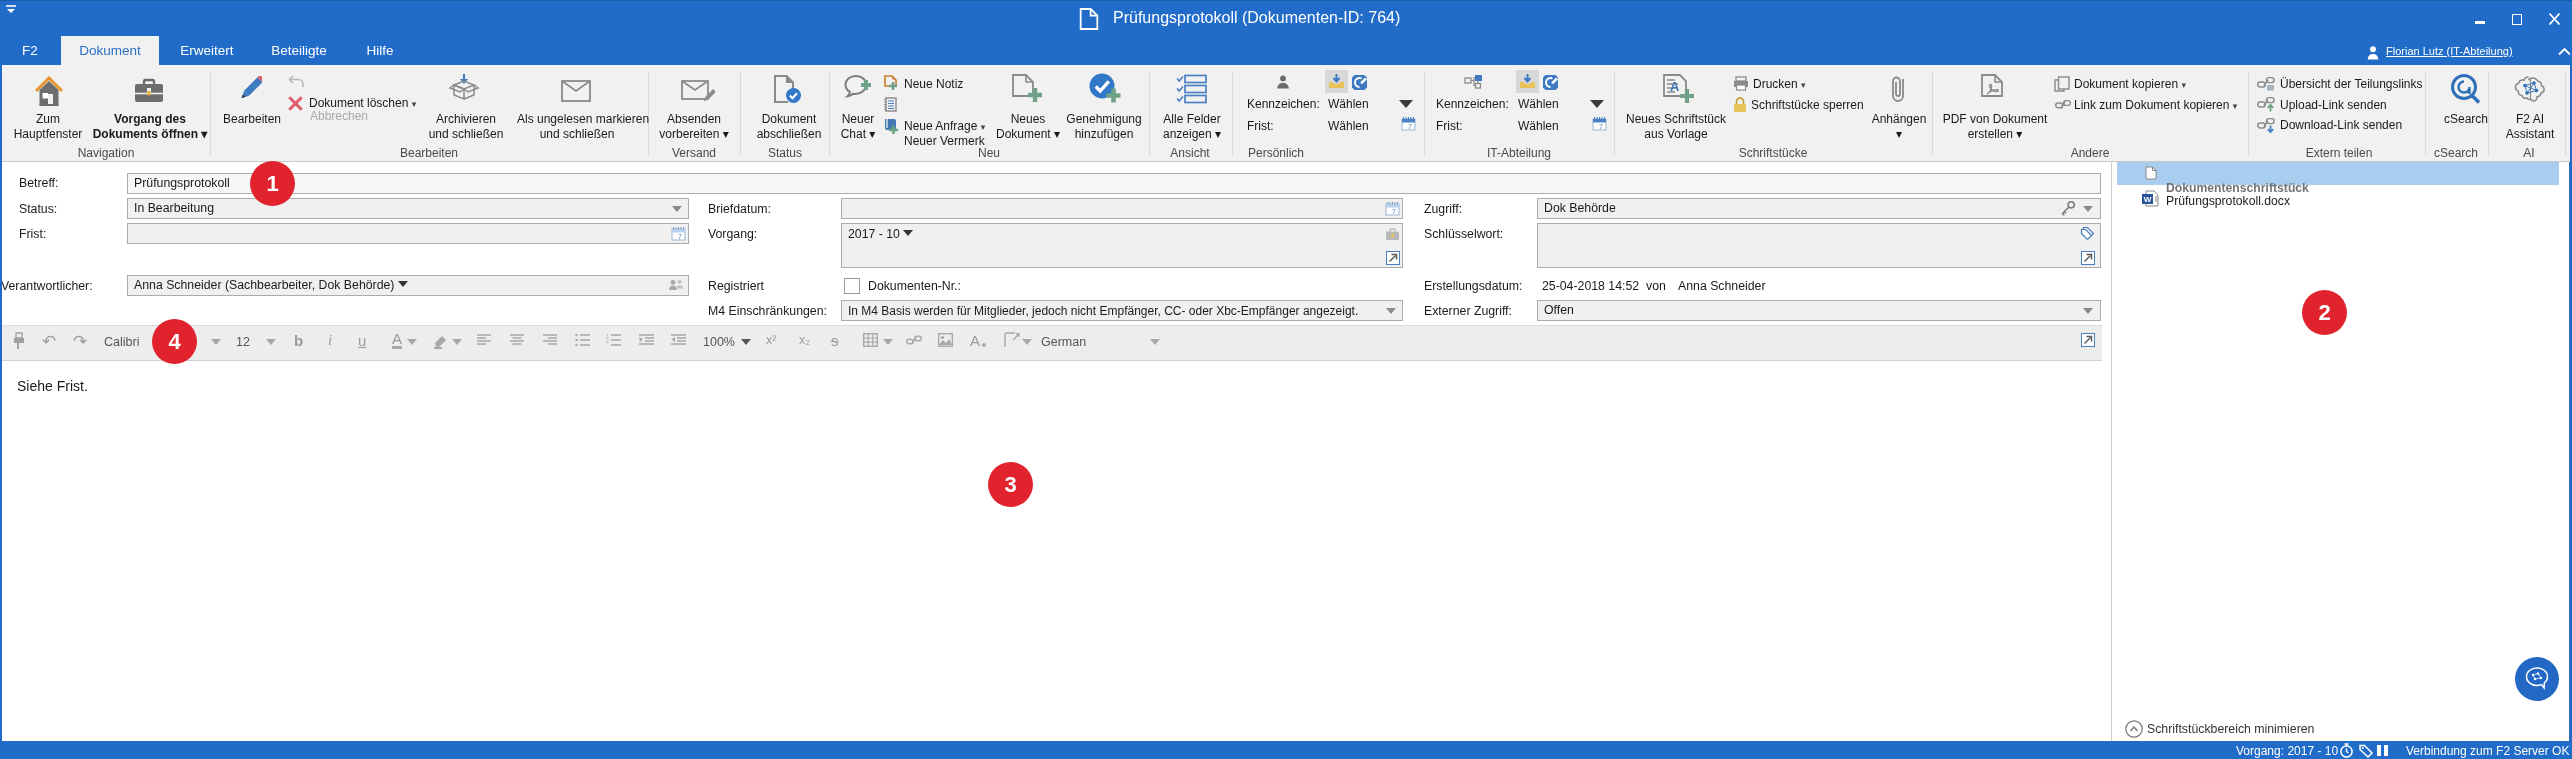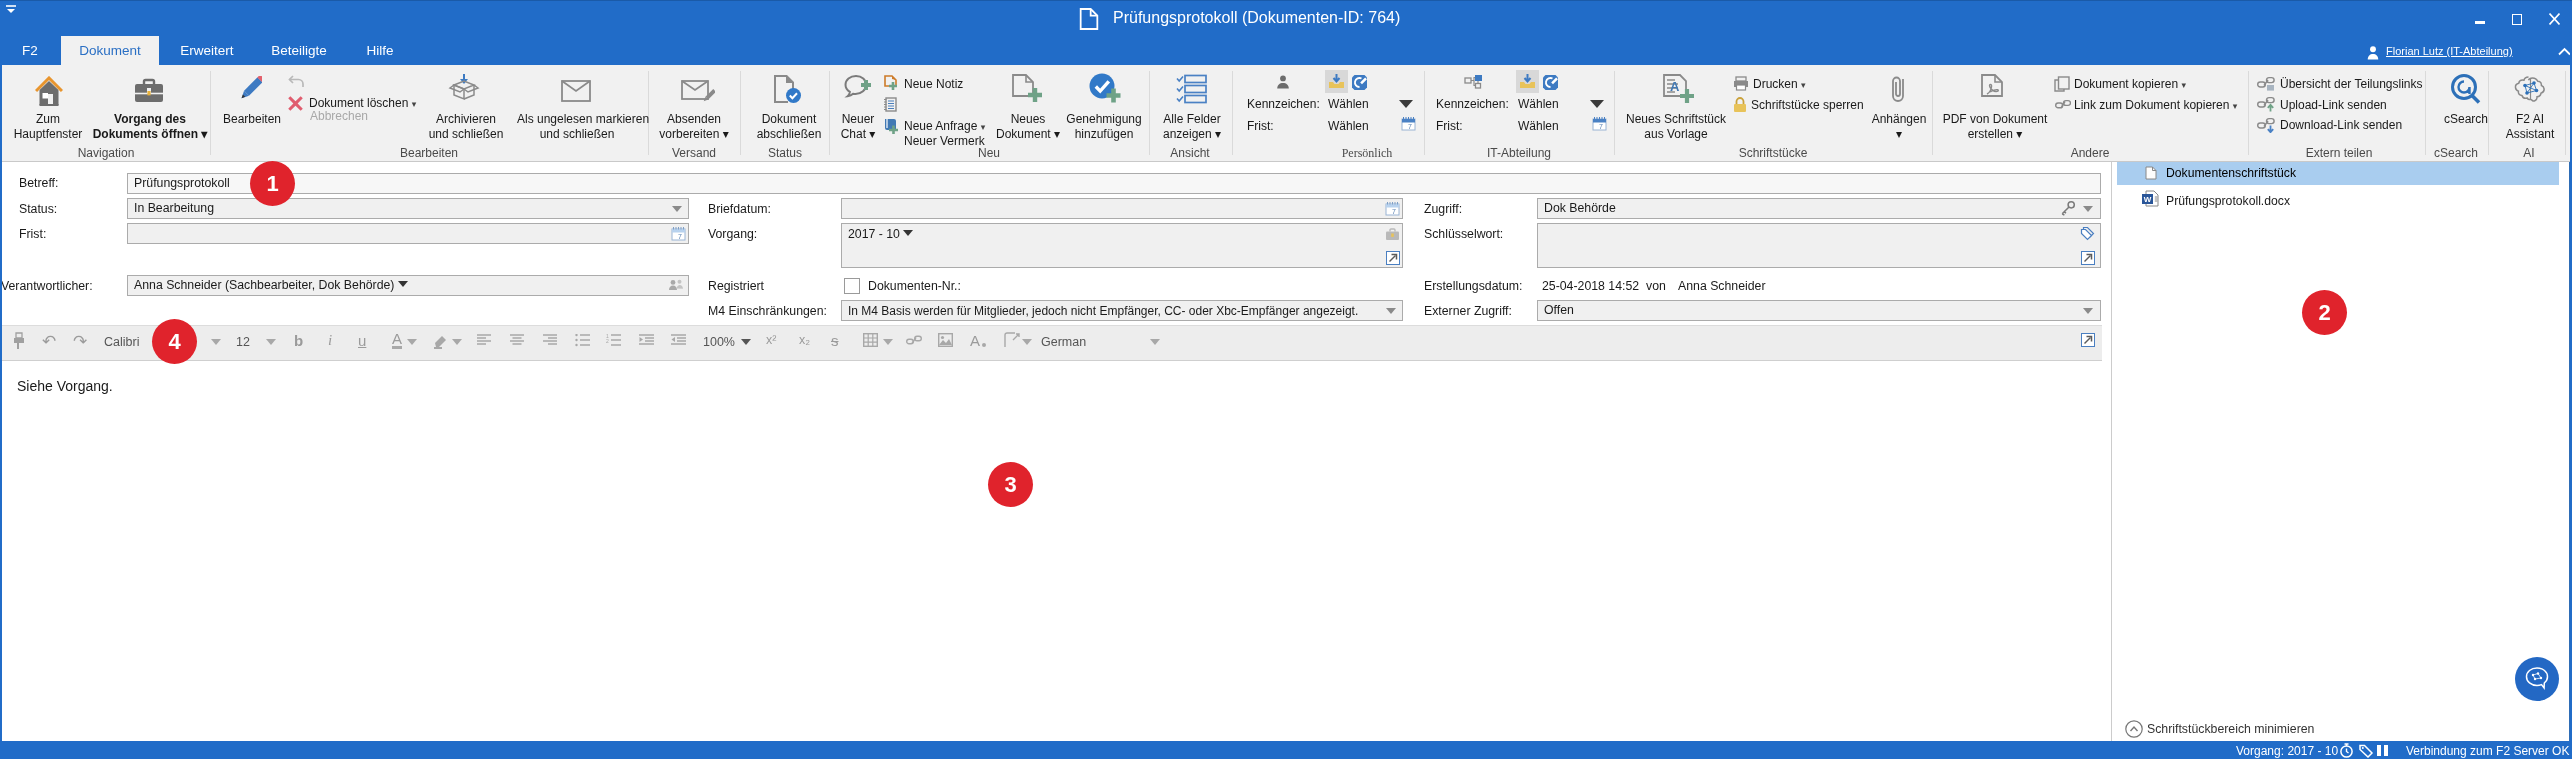--- a/index.html
+++ b/index.html
@@ -234,21 +234,21 @@
   <div class="bts" style="left:1328px;top:97px;">Wählen</div>
   <div class="abs" style="left:1399px;top:100px;width:0;height:0;border-left:7px solid transparent;border-right:7px solid transparent;border-top:8px solid #3a3a3a;"></div>
   <div class="bts" style="left:1247px;top:119px;">Frist:</div>
   <div class="bts" style="left:1328px;top:119px;">Wählen</div>
   <svg class="abs" style="left:1401px;top:116px" width="15" height="15" viewBox="0 0 15 15">
       <rect x="1" y="3" width="13" height="11" fill="#fff" stroke="#9ab4d4"></rect>
       <rect x="1" y="3" width="13" height="3.5" fill="#4a81c4"></rect>
       <path d="M2.5 1v2.5M5 1v2.5M7.5 1v2.5M10 1v2.5M12.5 1v2.5" stroke="#4a81c4" stroke-width="1"></path>
       <text x="9" y="13" font-size="7" fill="#5b83b4" text-anchor="middle">7</text>
     </svg>
-  <div class="glbl" style="left:1317px;width:100px;font-family:Liberation Serif, serif;">Persönlich</div>
+  <div class="glbl" style="left:1226px;width:100px;">Persönlich</div>
 
   <svg class="abs" style="left:1464px;top:74px" width="19" height="15" viewBox="0 0 19 15">
       <rect x="1" y="4" width="6" height="5" fill="none" stroke="#8a8a8a" stroke-width="1.3"></rect>
       <rect x="11" y="1" width="7" height="6" fill="#3d7ac2"></rect>
       <rect x="11.5" y="9.5" width="5" height="4.5" fill="none" stroke="#8a8a8a" stroke-width="1.3"></rect>
       <path d="M7 6.5h3M14 7v2.5M10 6.5v-3h1M10 6.5v5h1.5" fill="none" stroke="#8a8a8a" stroke-width="1.2"></path>
     </svg>
   <div class="abs" style="left:1516px;top:70px;width:23px;height:23px;background:#d8d8d8;"></div>
   <svg class="abs" style="left:1519px;top:73px" width="17" height="17" viewBox="0 0 17 17">
       <path d="M8.5 1v7M5.5 5l3 3.5 3-3.5" fill="none" stroke="#3d7ac2" stroke-width="2"></path>
@@ -528,29 +528,29 @@
     </svg>
   <div class="darr" style="left:1022px;top:339px;border-top-color:#a8a8a8;"></div>
   <div class="tbt" style="left:1041px;top:335px;">German</div>
   <div class="darr" style="left:1150px;top:339px;border-top-color:#a8a8a8;"></div>
   <svg class="abs" style="left:2081px;top:333px" width="14" height="14" viewBox="0 0 14 14">
       <rect x="0.5" y="0.5" width="13" height="13" fill="#fff" stroke="#4a7fc1"></rect>
       <path d="M3.5 10.5L9.5 4.5" stroke="#5a5a5a" stroke-width="1.5"></path>
       <path d="M5.5 3.5H10.5V8.5" fill="none" stroke="#5a5a5a" stroke-width="1.5"></path>
     </svg>
   <div class="abs" id="docarea"></div>
-  <div class="abs" style="left:17px;top:378px;font-size:14px;color:#1a1a1a;">Siehe Vorgang.</div>
+  <div class="abs" style="left:17px;top:378px;font-size:14px;color:#1a1a1a;">Siehe Frist.</div>
   <div class="abs" id="vsep"></div>
   <div class="abs" id="rpanel">
     <div id="selrow"></div>
     <svg class="abs" style="left:33px;top:4px" width="12" height="14" viewBox="0 0 12 14">
         <path d="M1 1h6.5L11 4.5V13H1z" fill="#fdfdfd" stroke="#888" stroke-width="1"></path>
         <path d="M7.5 1v3.5H11" fill="none" stroke="#888" stroke-width="1"></path>
       </svg>
-    <div class="abs" style="left:54px;top:4px;font-size:12.2px;color:#000000;">Dokumentenschriftstück</div>
+    <div class="abs" style="left:54px;top:19px;font-size:12.2px;color:#737373;font-weight:bold;">Dokumentenschriftstück</div>
     <svg class="abs" style="left:30px;top:28px" width="17" height="17" viewBox="0 0 17 17">
         <path d="M4 1h8l4 4v11H4z" fill="#fff" stroke="#888" stroke-width="1"></path>
         <rect x="0" y="4" width="11" height="10" fill="#2a5699"></rect>
         <text x="5.5" y="12" font-size="8" fill="#fff" text-anchor="middle" font-weight="bold">W</text>
         <path d="M12.8 7h2.6M12.8 9h2.6M12.8 11h2.6" stroke="#888" stroke-width="1"></path>
       </svg>
     <div class="abs" style="left:54px;top:32px;font-size:12.2px;color:#1a1a1a;">Prüfungsprotokoll.docx</div>
 
     <svg class="abs" style="left:13px;top:558px" width="18" height="18" viewBox="0 0 18 18">
         <circle cx="9" cy="9" r="8.2" fill="none" stroke="#777" stroke-width="1.2"></circle>

